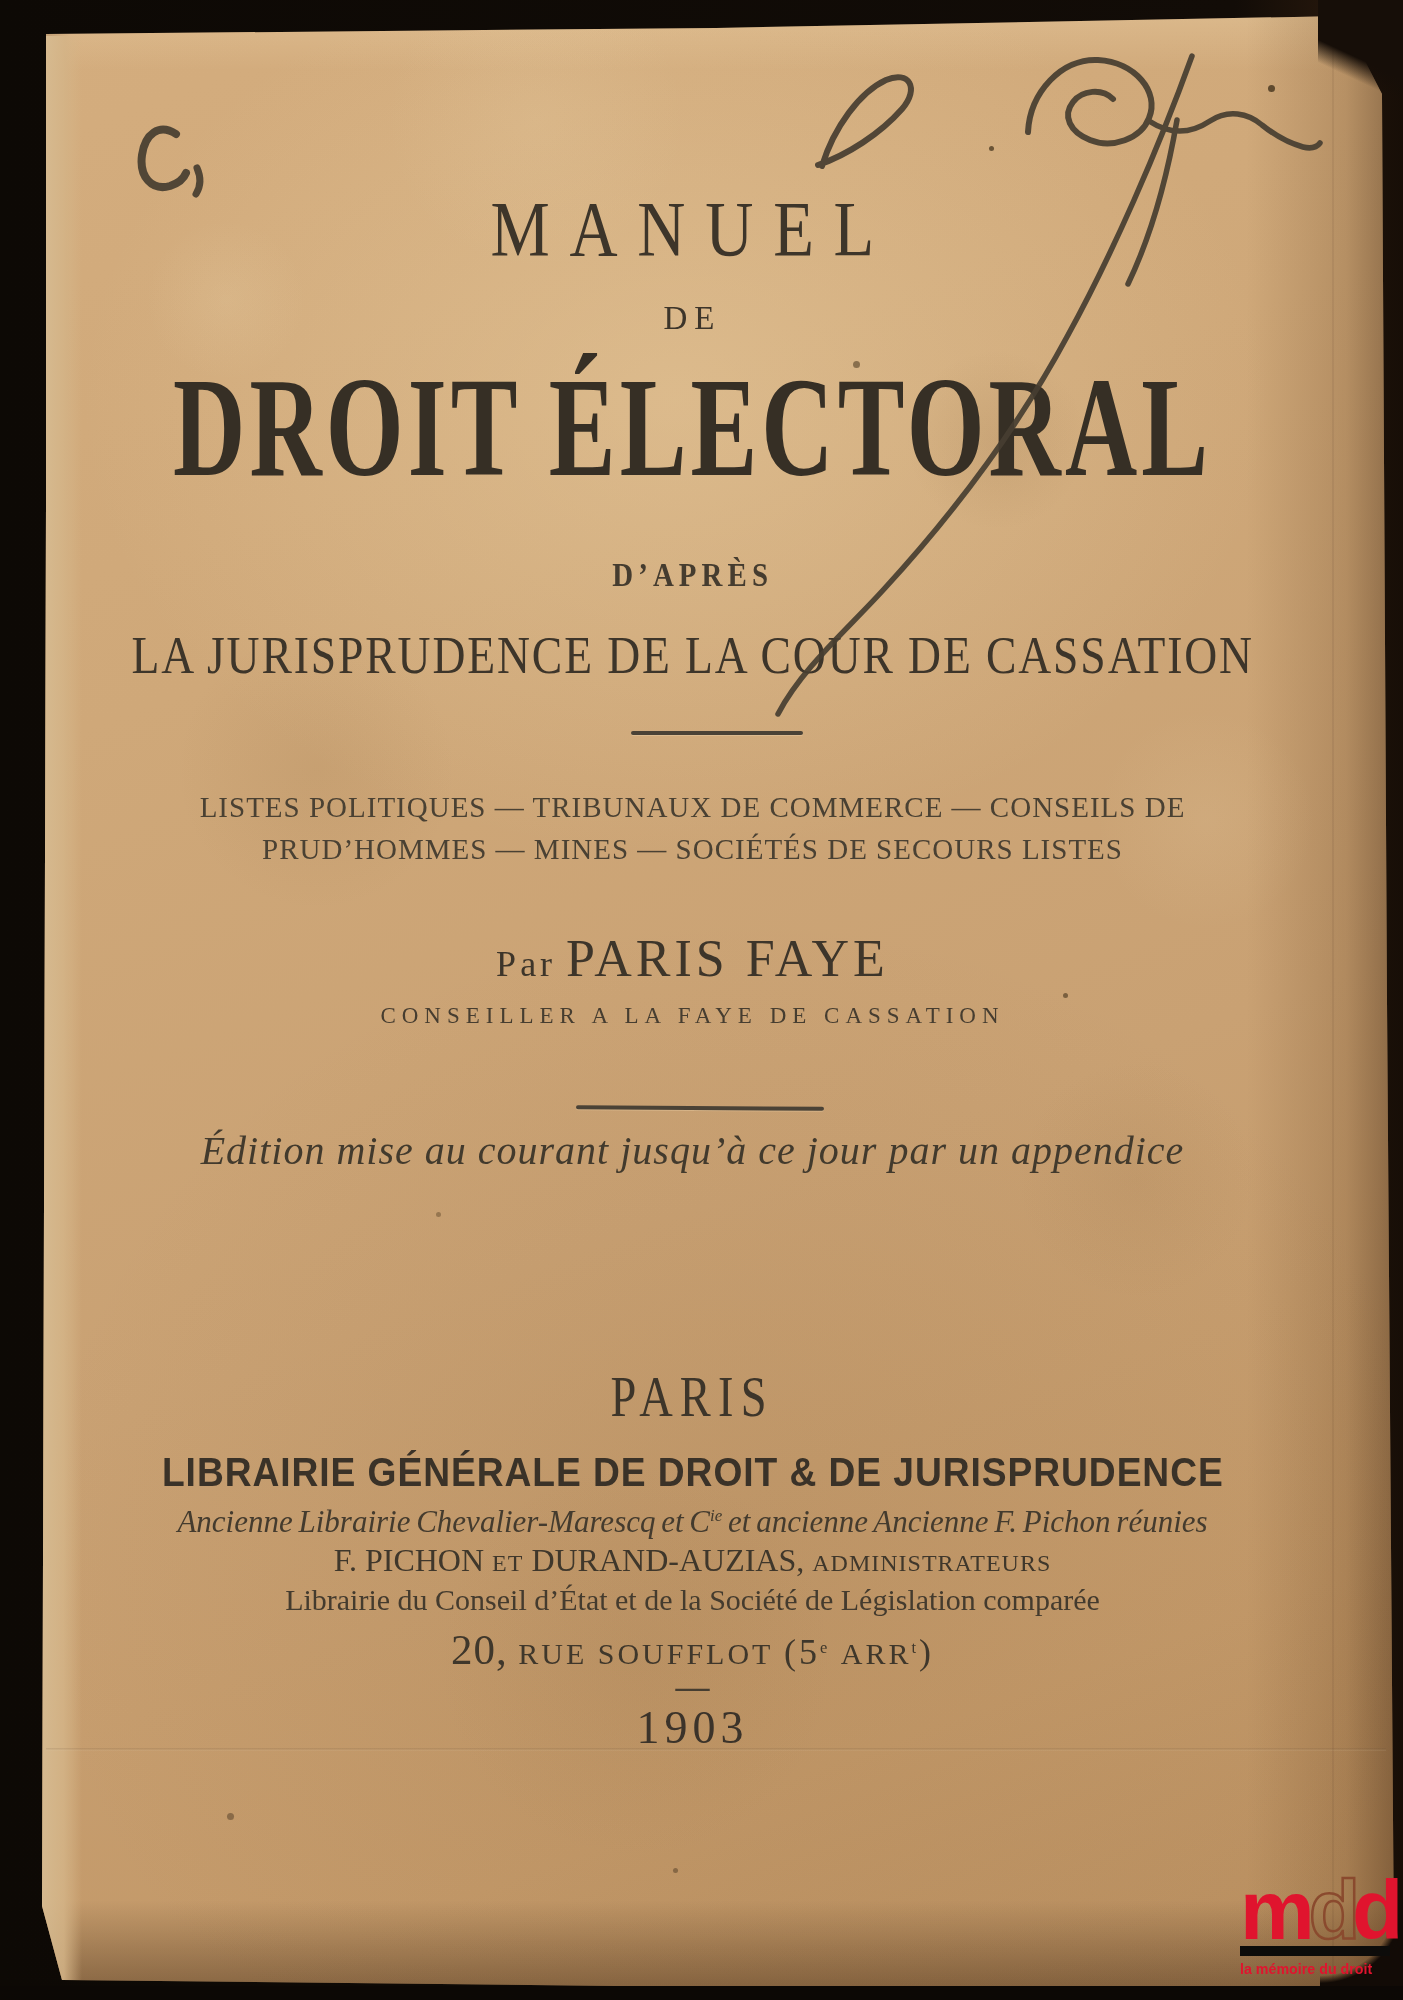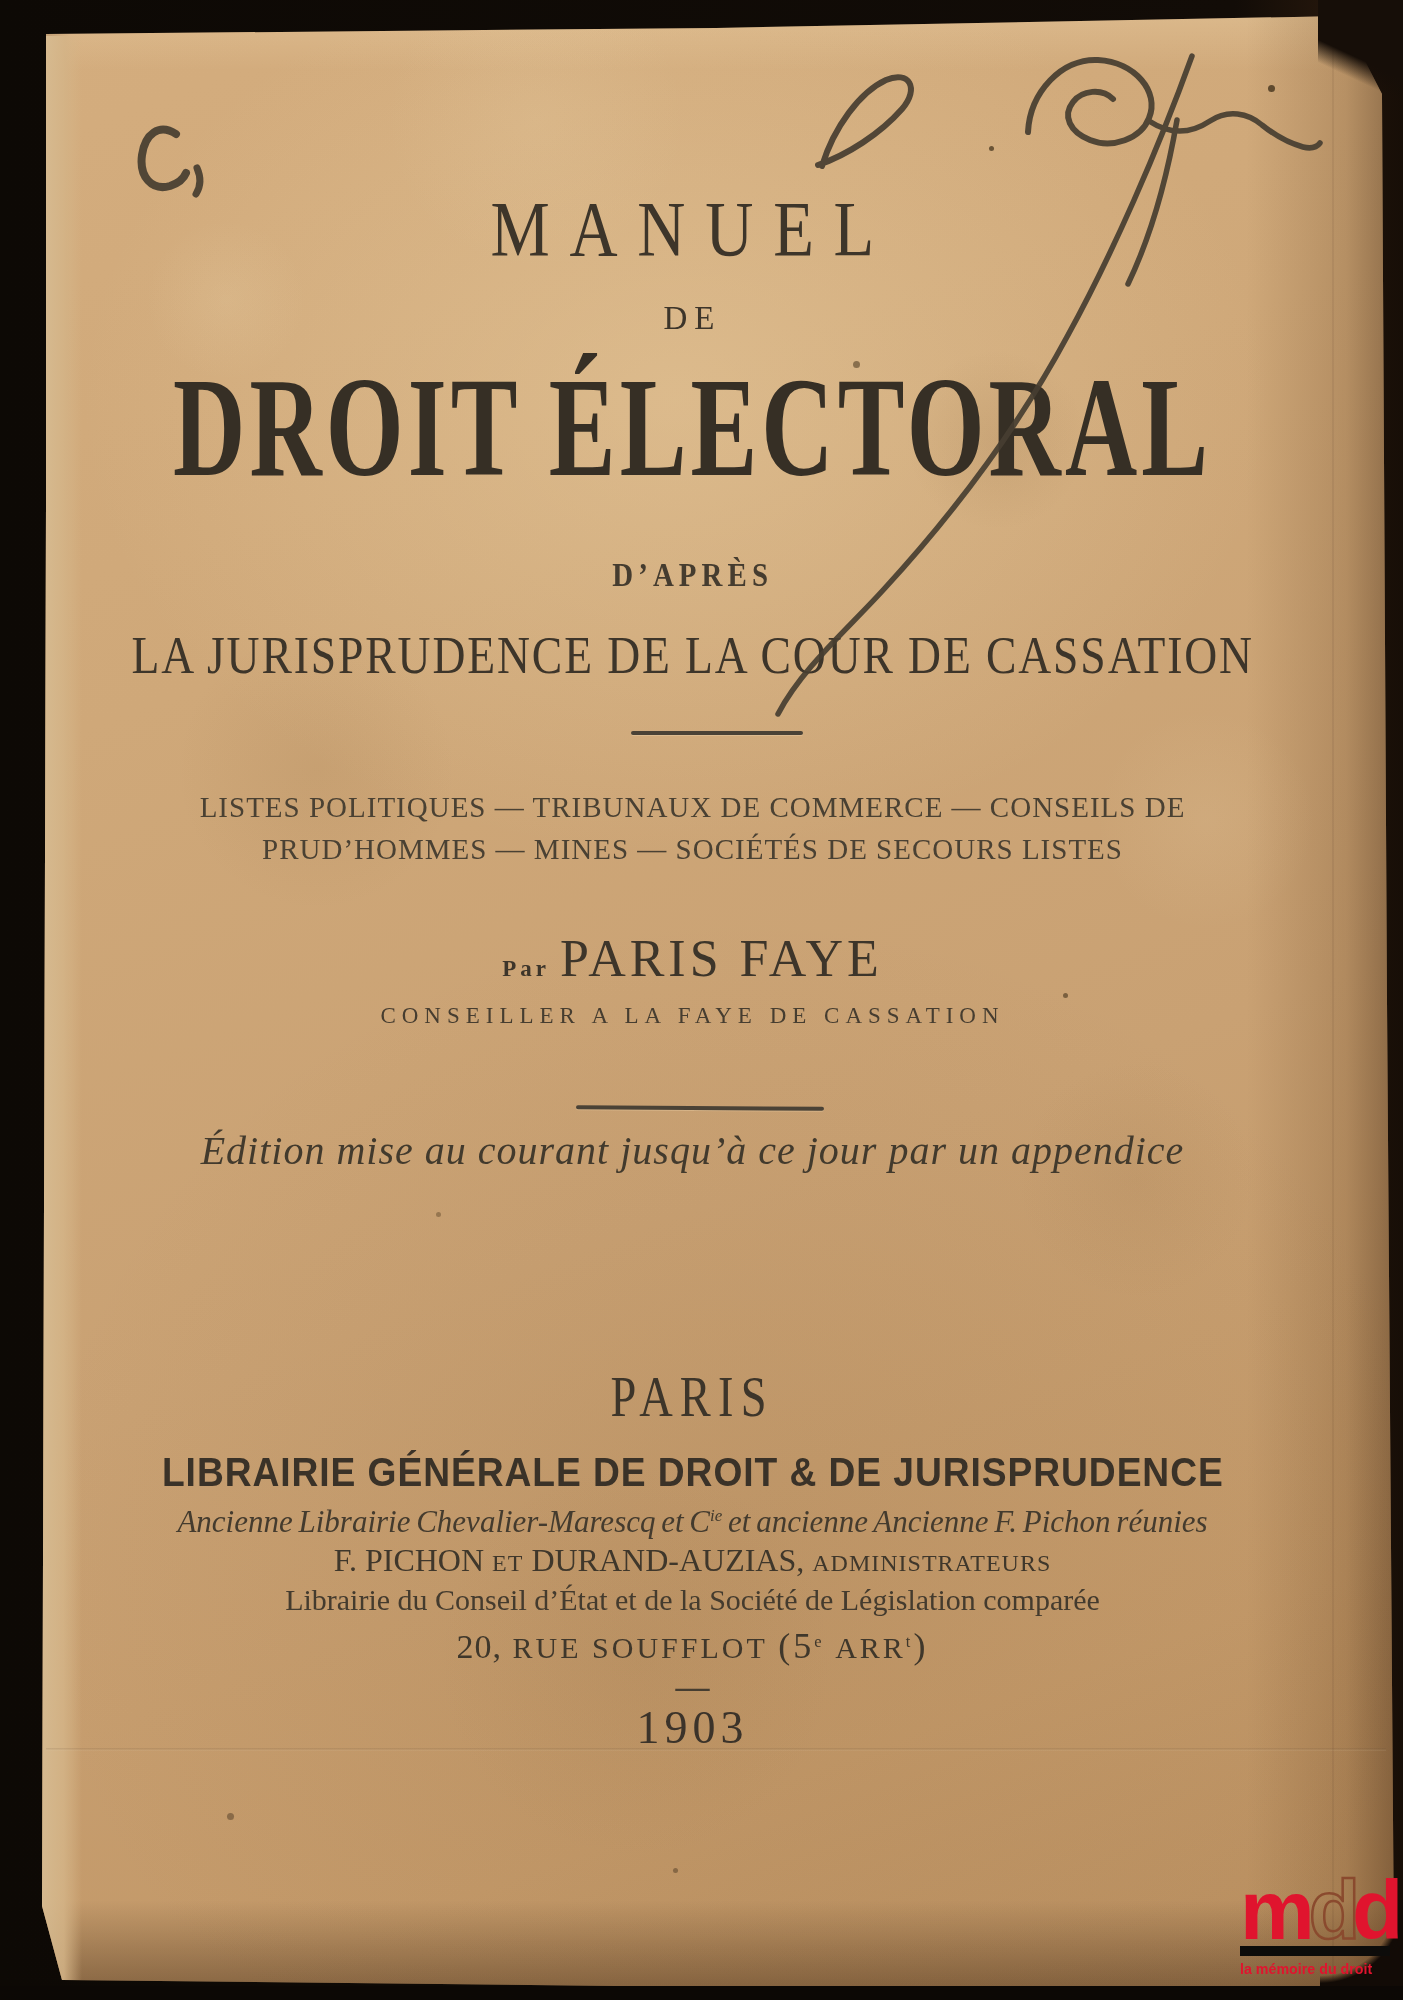--- a/index.html
+++ b/index.html
@@ -41,33 +41,33 @@
   .t-de{top:302px;font-size:33px;letter-spacing:7px;}
   .t-main{top:366px;font-size:122px;font-weight:700;letter-spacing:5px;color:#362f25;}
   .t-main>span{transform:scale(.82,1.16);}
   .t-dapres{top:558px;font-size:34px;letter-spacing:6px;font-weight:700;color:#453c2f;}
   .t-dapres>span{transform:scale(.85,1);}
   .t-juris{top:631px;font-size:48px;letter-spacing:2px;}
   .t-juris>span{transform:scale(.95,1.1);}
   .t-topics1{top:793px;font-size:29px;letter-spacing:1px;color:#4a4133;}
   .t-topics2{top:835px;font-size:29px;letter-spacing:1px;color:#4a4133;}
   .t-author{top:933px;font-size:52px;letter-spacing:4px;}
-  .t-author .by{font-size:23px;margin-right:10px;font-weight:bold;}
+  .t-author .by{font-size:36px;margin-right:10px;}
   .t-role{top:1004px;font-size:23px;letter-spacing:6px;color:#463d30;}
   .t-edition{top:1131px;font-size:40px;font-style:italic;letter-spacing:1px;color:#423a2d;}
   .t-paris{top:1368px;font-size:58px;letter-spacing:9px;}
   .t-paris>span{transform:scale(.8,1);}
   .t-publisher{top:1452px;font-family:"Liberation Sans","DejaVu Sans",sans-serif;font-weight:700;font-size:40px;letter-spacing:1px;color:#3a3228;}
   .t-publisher>span{transform:scale(.93,1);}
   .t-former{top:1506px;font-size:31px;font-style:italic;word-spacing:-2px;color:#443b2e;}
   .t-pichon{top:1544px;font-size:32px;color:#3f372b;}
   .t-pichon .sc{font-size:24px;letter-spacing:1px;}
   .t-council{top:1585px;font-size:30px;color:#443b2e;}
   .t-soufflot{top:1628px;font-size:30px;letter-spacing:3px;color:#3f372b;}
-  .t-soufflot .num{font-size:34px;letter-spacing:1px;}
+  .t-soufflot .num{font-size:43px;letter-spacing:1px;}
   .t-soufflot .par{font-size:36px;}
   .t-dash{top:1670px;font-size:34px;font-weight:700;color:#463d30;}
   .t-year{top:1705px;font-size:46px;letter-spacing:5px;color:#3b332a;}
   sup{font-size:.55em;vertical-align:super;line-height:0;}
   .rule{position:absolute;height:4px;background:#4a4236;border-radius:2px;box-shadow:0 1px 0 rgba(255,235,200,.25);}
   .rule1{left:615px;top:731px;width:172px;}
   .rule2{left:560px;top:1106px;width:248px;transform:rotate(.4deg);}
   
   .ink{position:absolute;left:0;top:0;pointer-events:none;}
   

